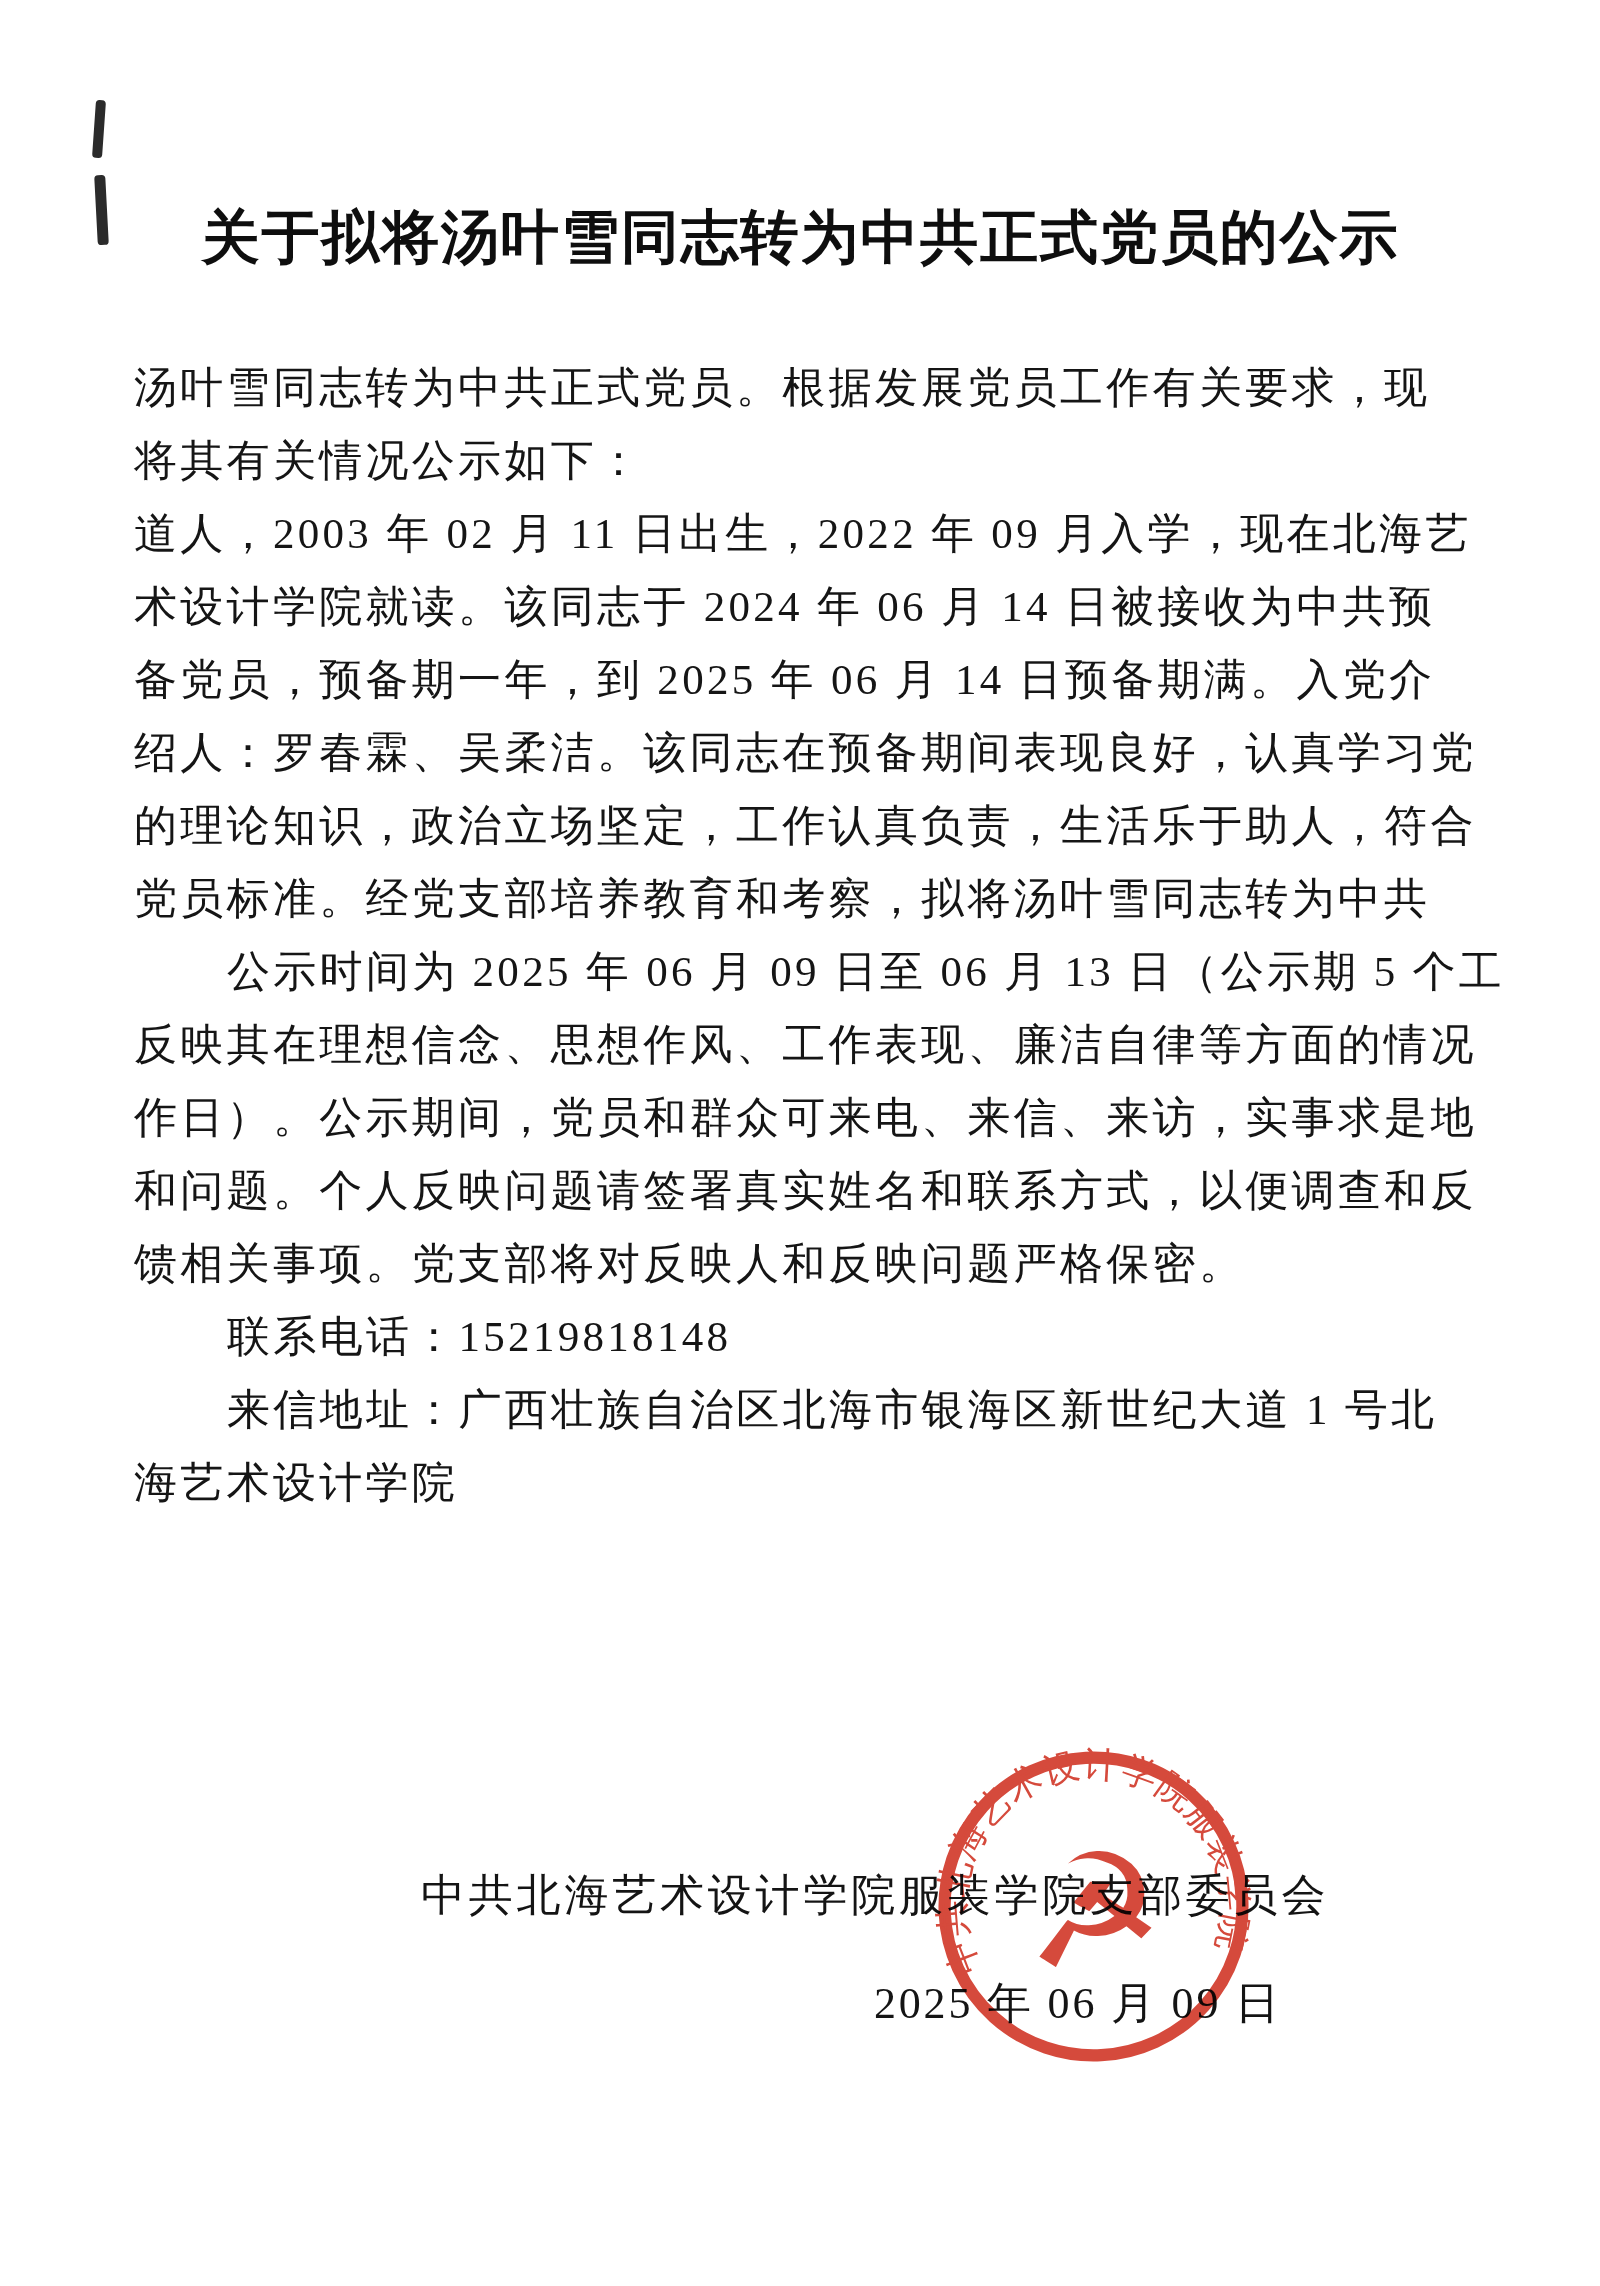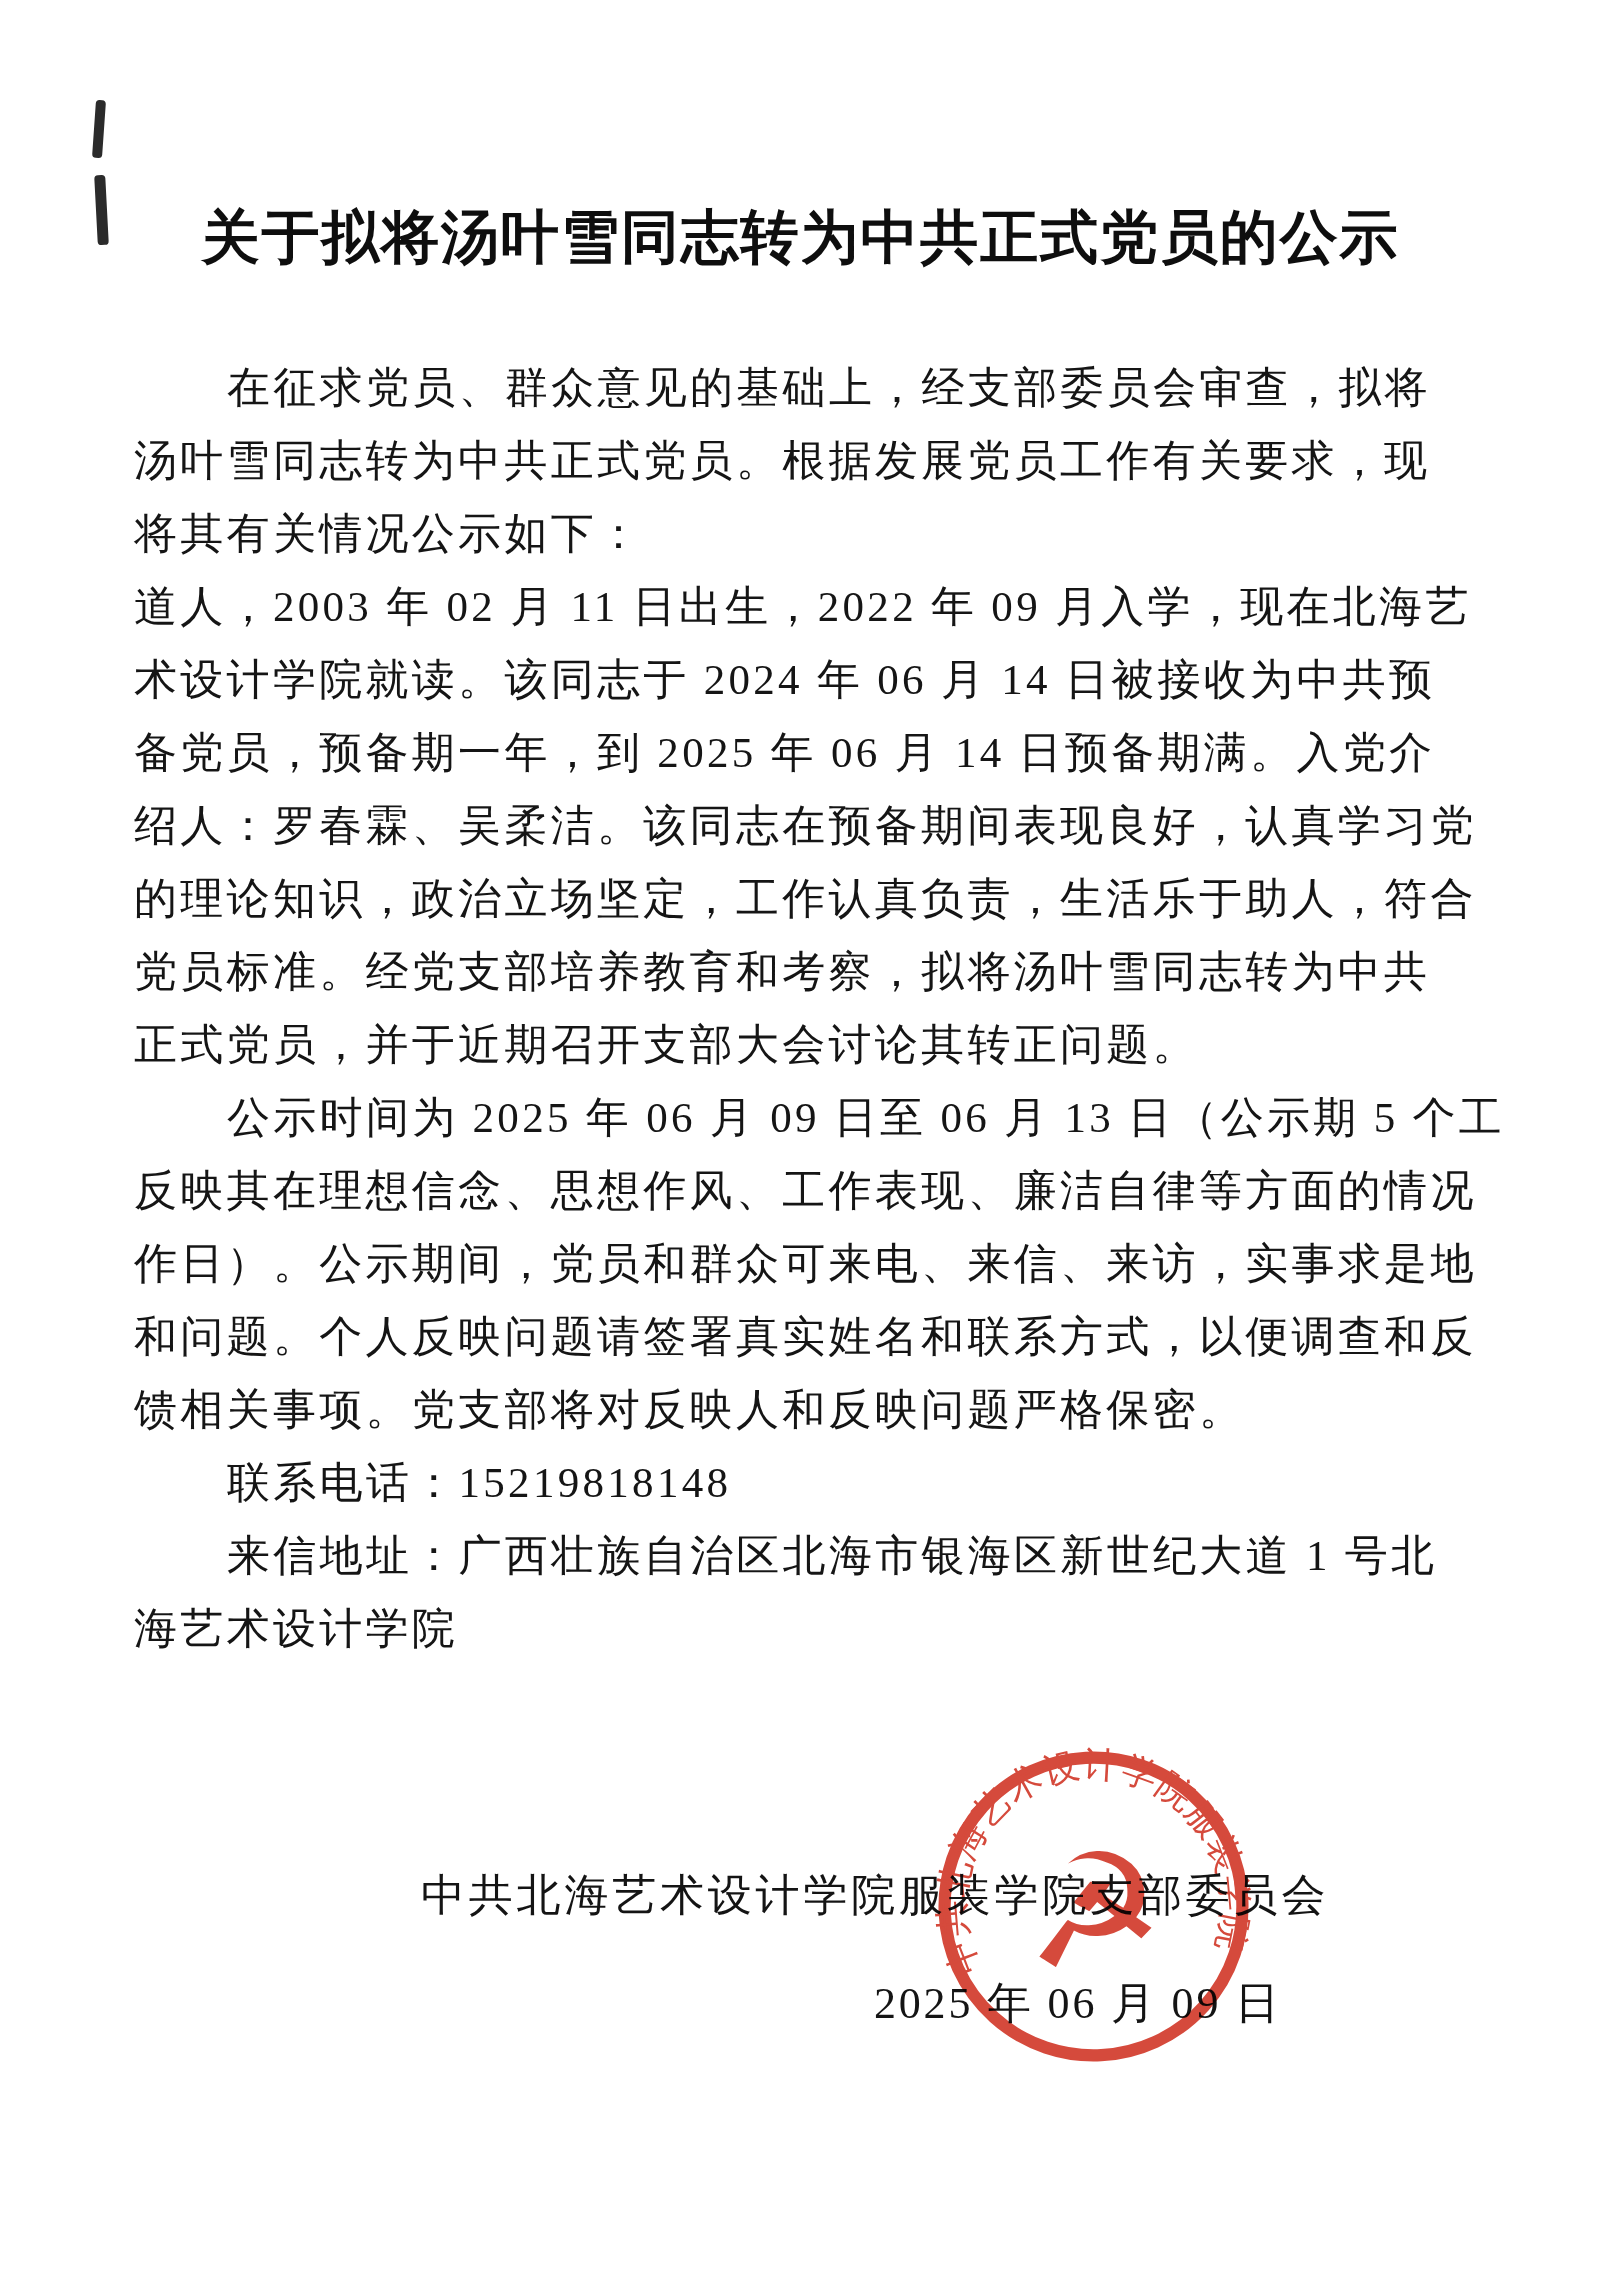--- a/index.html
+++ b/index.html
@@ -80,30 +80,28 @@
 <body>
 
 <div class="page">
 
   <div class="artifact a1"></div>
   <div class="artifact a2"></div>
 
   <div class="doc-title">关于拟将汤叶雪同志转为中共正式党员的公示</div>
 
   <div class="body-block">
-    <span class="line indent">在征求党员、群众意见的基础上，经支部委员会审查，拟将</span>
     <span class="line">汤叶雪同志转为中共正式党员。根据发展党员工作有关要求，现</span>
     <span class="line">将其有关情况公示如下：</span>
     <span class="line">道人，2003 年 02 月 11 日出生，2022 年 09 月入学，现在北海艺</span>
     <span class="line">术设计学院就读。该同志于 2024 年 06 月 14 日被接收为中共预</span>
     <span class="line">备党员，预备期一年，到 2025 年 06 月 14 日预备期满。入党介</span>
     <span class="line">绍人：罗春霖、吴柔洁。该同志在预备期间表现良好，认真学习党</span>
     <span class="line">的理论知识，政治立场坚定，工作认真负责，生活乐于助人，符合</span>
     <span class="line">党员标准。经党支部培养教育和考察，拟将汤叶雪同志转为中共</span>
-    <span class="line">正式党员，并于近期召开支部大会讨论其转正问题。</span>
     <span class="line indent">公示时间为 2025 年 06 月 09 日至 06 月 13 日（公示期 5 个工</span>
     <span class="line">反映其在理想信念、思想作风、工作表现、廉洁自律等方面的情况</span>
     <span class="line">作日）。公示期间，党员和群众可来电、来信、来访，实事求是地</span>
     <span class="line">和问题。个人反映问题请签署真实姓名和联系方式，以便调查和反</span>
     <span class="line">馈相关事项。党支部将对反映人和反映问题严格保密。</span>
     <span class="line indent">联系电话：15219818148</span>
     <span class="line indent">来信地址：广西壮族自治区北海市银海区新世纪大道 1 号北</span>
     <span class="line">海艺术设计学院</span>
   </div>
 

